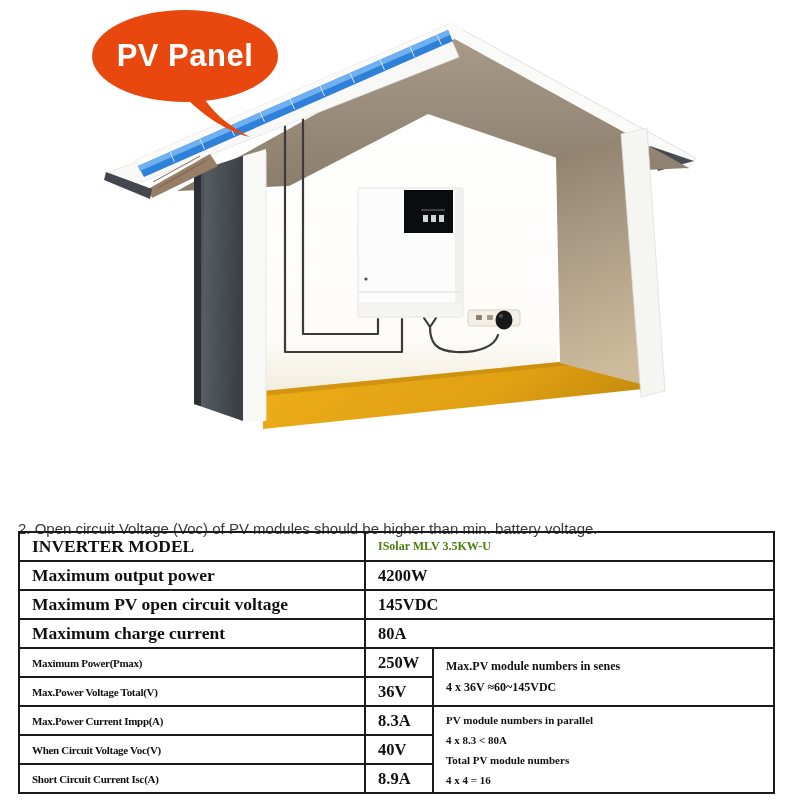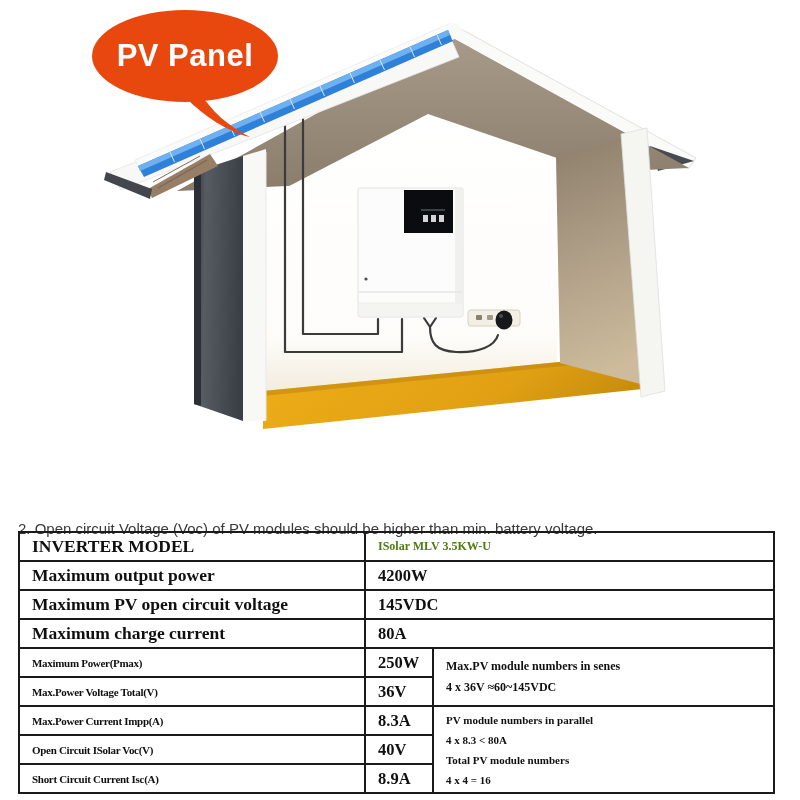--- a/index.html
+++ b/index.html
@@ -199,21 +199,21 @@
         <td class="lbl-sm">Max.Power Current Impp(A)</td>
         <td class="val">8.3A</td>
         <td class="note" rowspan="3">
           <div class="note-line small">PV module numbers in parallel</div>
           <div class="note-line small">4 x 8.3 &lt; 80A</div>
           <div class="note-line small">Total PV module numbers</div>
           <div class="note-line small">4 x 4 = 16</div>
         </td>
       </tr>
       <tr>
-        <td class="lbl-sm">Open Circuit ISolar Voc(V)</td>
+        <td class="lbl-sm">When Circuit Voltage Voc(V)</td>
         <td class="val">40V</td>
       </tr>
       <tr>
         <td class="lbl-sm">Short Circuit Current Isc(A)</td>
         <td class="val">8.9A</td>
       </tr>
     </tbody>
   </table>
 
 </div>

